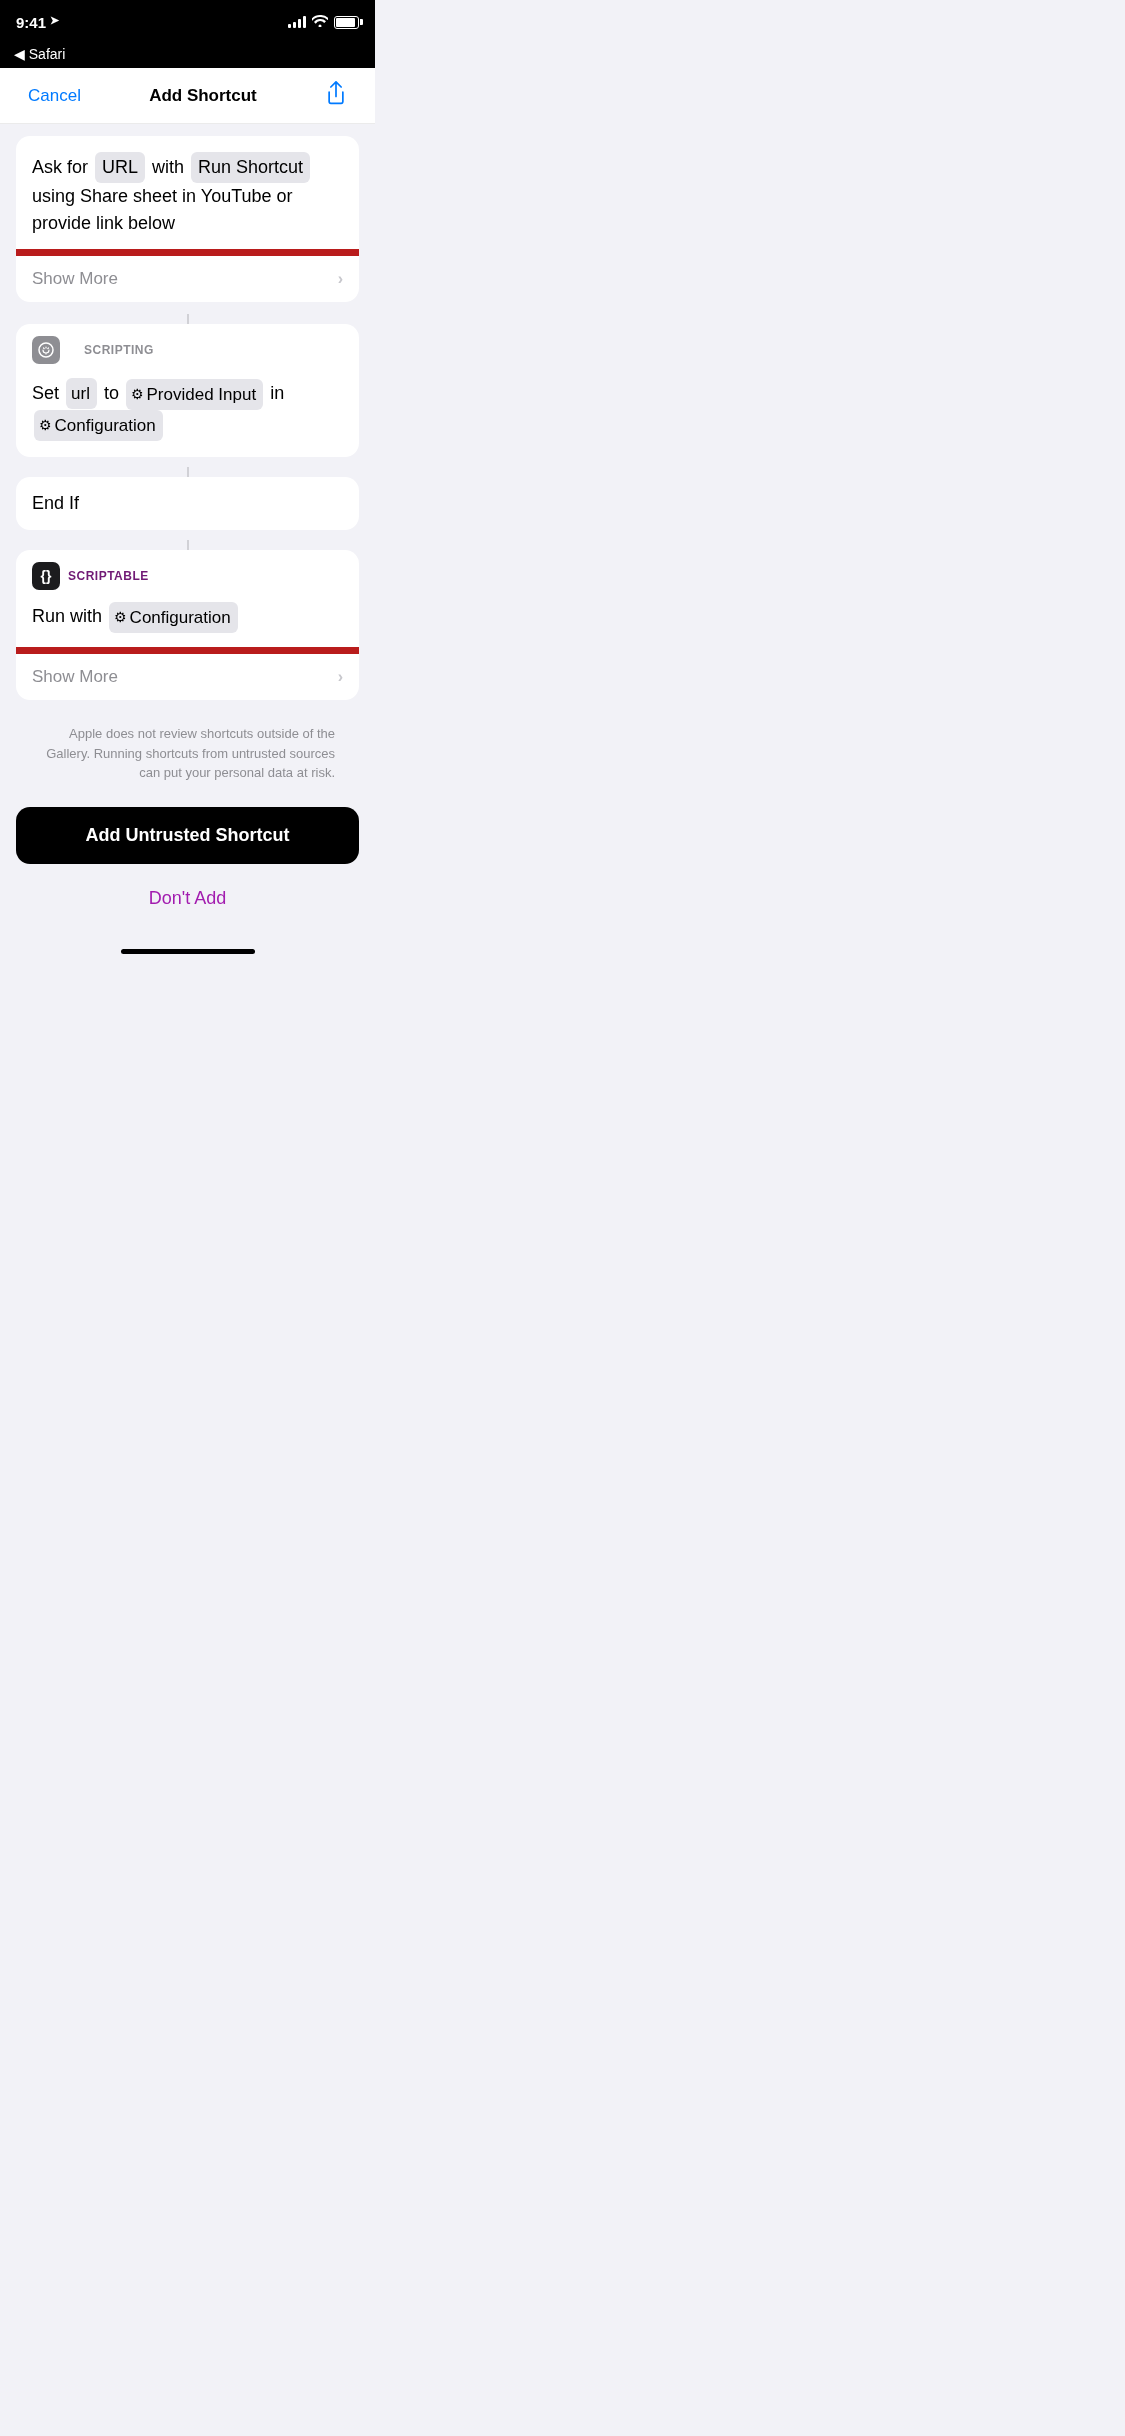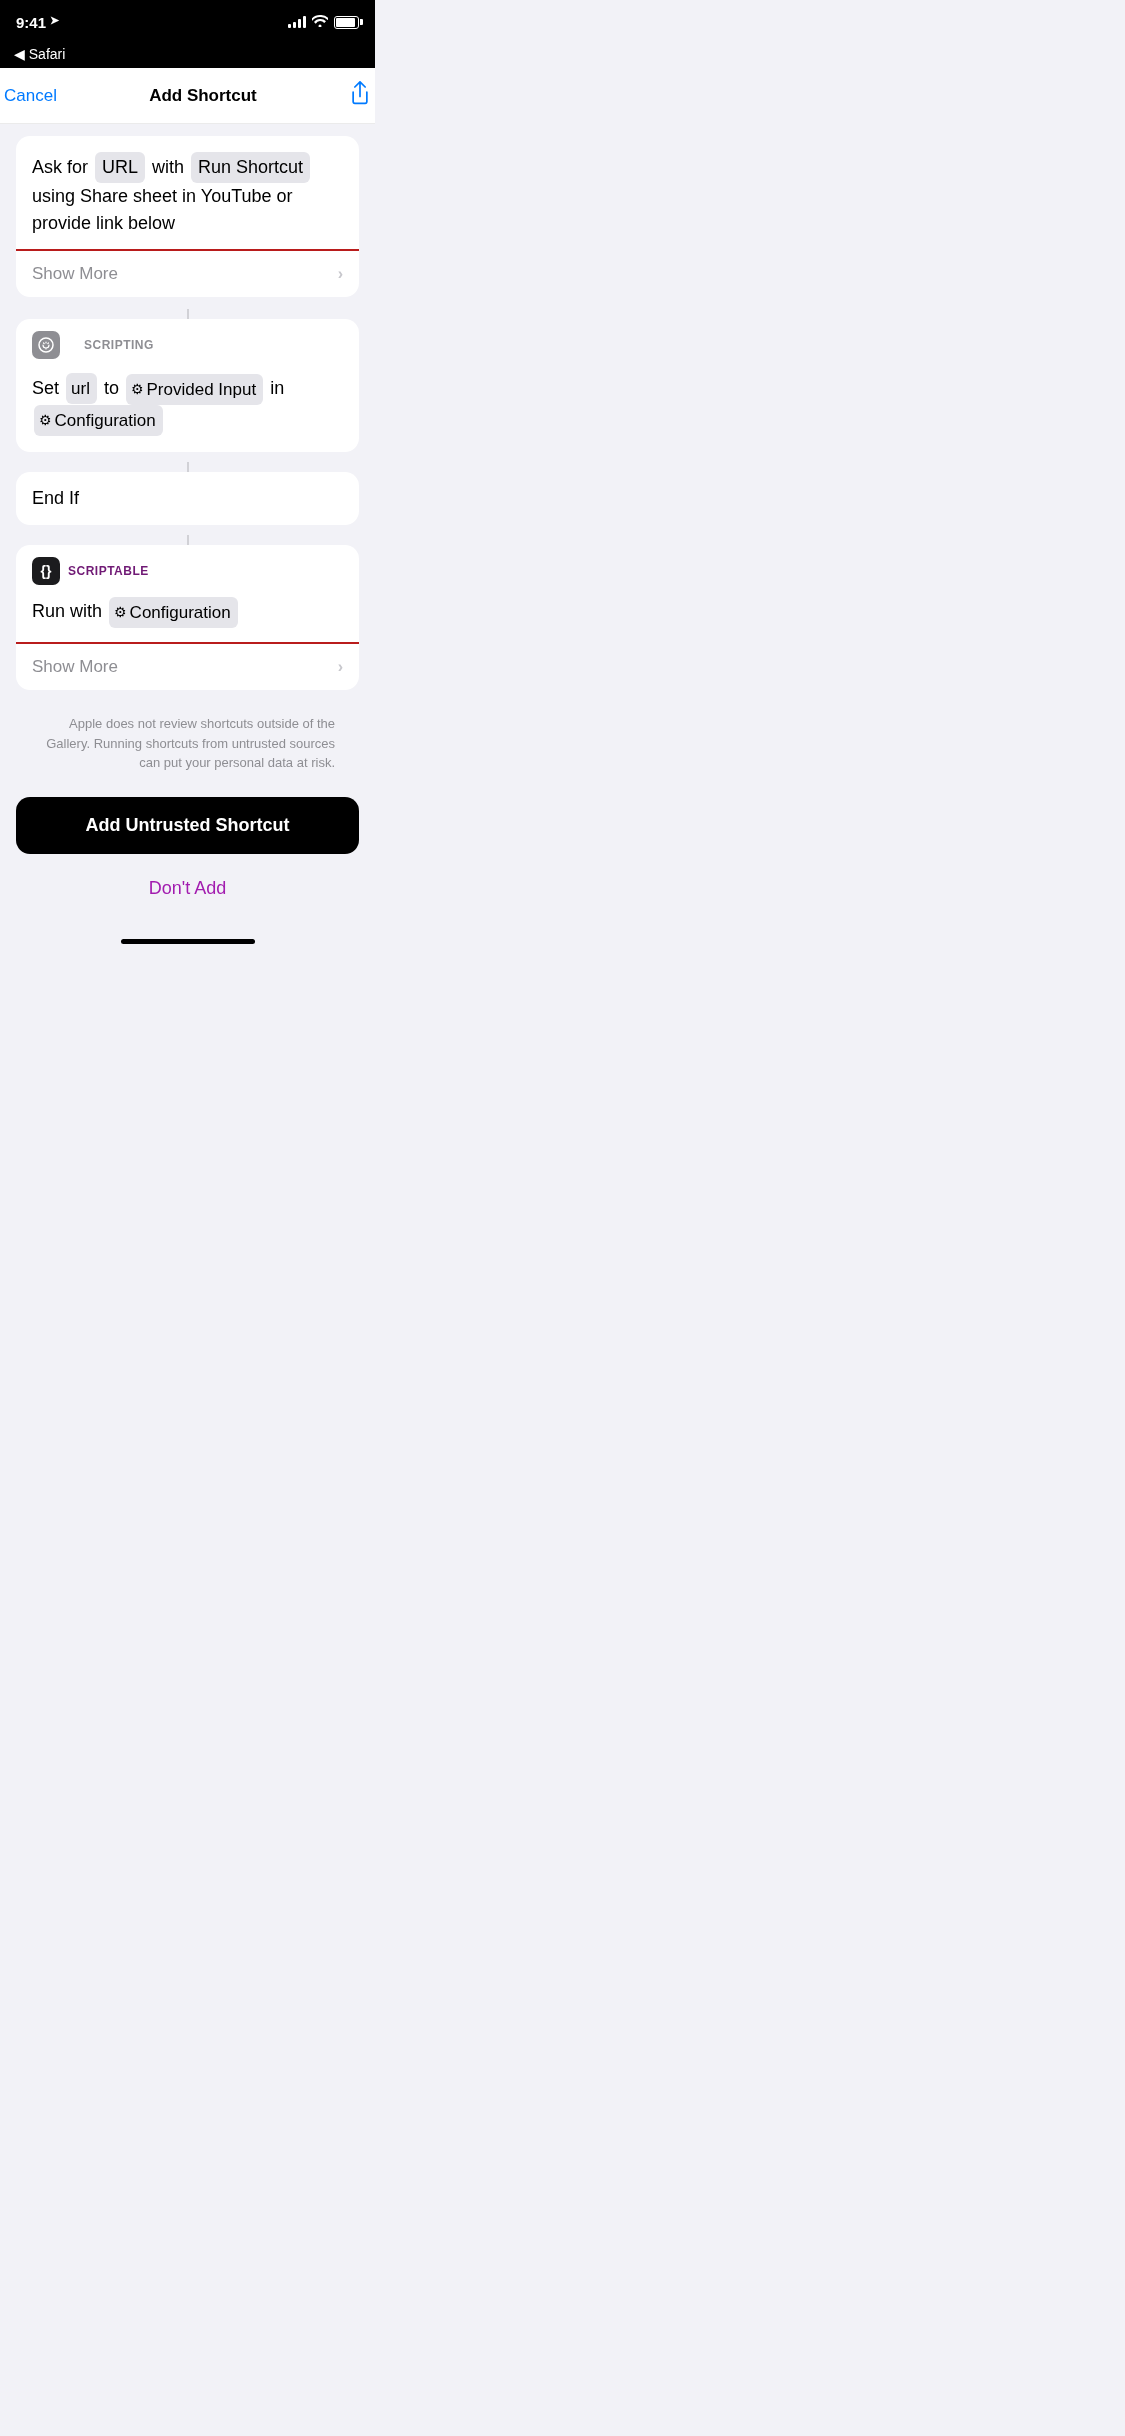--- a/index.html
+++ b/index.html
@@ -88,21 +88,21 @@
       border-radius: 1px;
     }
 
     
     .nav-bar {
       background: rgba(255,255,255,0.95);
       height: 56px;
       display: flex;
       align-items: center;
       justify-content: space-between;
-      padding: 0 4px;
+      padding: 0 28px;
       border-bottom: 1px solid rgba(0,0,0,0.08);
     }
     .nav-cancel {
       color: #007aff;
       font-size: 17px;
       font-weight: 400;
       background: none;
       border: none;
       cursor: pointer;
     }
@@ -147,21 +147,21 @@
       font-weight: 500;
       color: #000;
       margin: 0 2px;
     }
 
     .show-more-row {
       display: flex;
       align-items: center;
       justify-content: space-between;
       padding: 13px 16px;
-      border-top: 2px solid #b91c1c;
+      border-top: 7px solid #b91c1c;
       cursor: pointer;
     }
     .show-more-text {
       font-size: 17px;
       color: #8e8e93;
     }
     .chevron-right {
       color: #c7c7cc;
       font-size: 16px;
       font-weight: 600;

